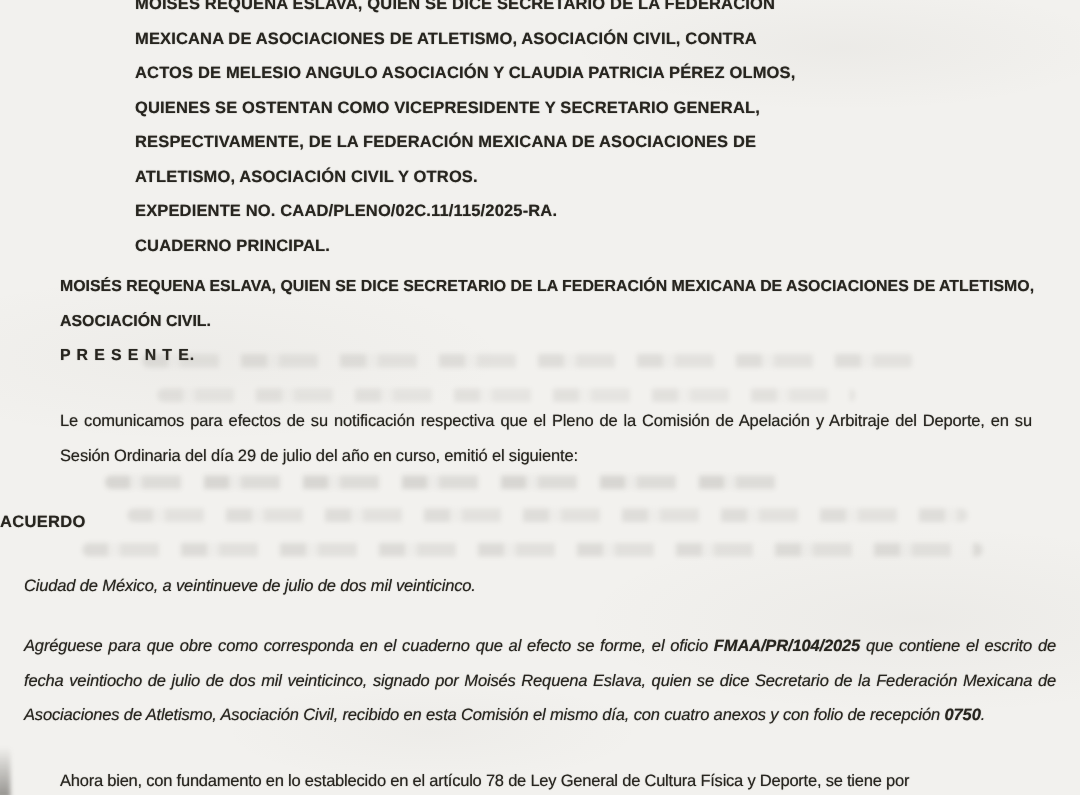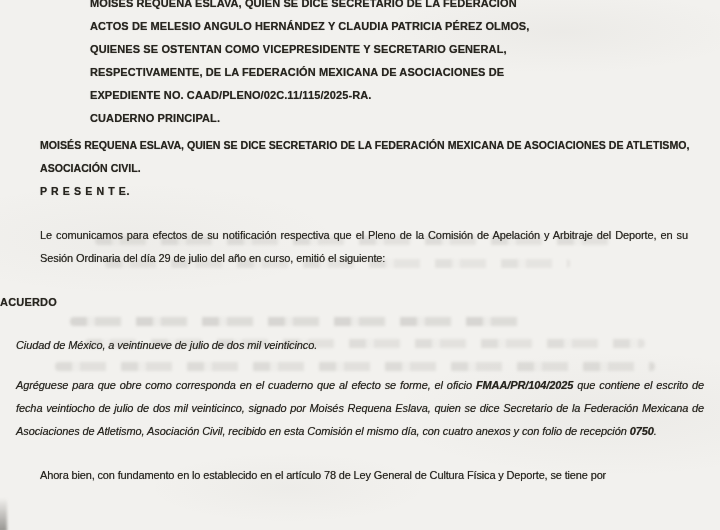--- a/index.html
+++ b/index.html
@@ -94,23 +94,25 @@
 
   <div class="ghost ghost-1"></div>
   <div class="ghost ghost-2"></div>
   <div class="ghost ghost-3"></div>
   <div class="ghost ghost-4"></div>
   <div class="ghost ghost-5"></div>
   <div class="edge-smudge"></div>
 
   <div class="caption-block">
     <div>MOISÉS REQUENA ESLAVA, QUIEN SE DICE SECRETARIO DE LA FEDERACIÓN</div>
-    <div>ACTOS DE MELESIO ANGULO HERNÁNDEZ Y CLAUDIA PATRICIA PÉREZ OLMOS,</div>
+    <div>MEXICANA DE ASOCIACIONES DE ATLETISMO, ASOCIACIÓN CIVIL, CONTRA</div>
+    <div>ACTOS DE MELESIO ANGULO ASOCIACIÓN Y CLAUDIA PATRICIA PÉREZ OLMOS,</div>
     <div>QUIENES SE OSTENTAN COMO VICEPRESIDENTE Y SECRETARIO GENERAL,</div>
     <div>RESPECTIVAMENTE, DE LA FEDERACIÓN MEXICANA DE ASOCIACIONES DE</div>
+    <div>ATLETISMO, ASOCIACIÓN CIVIL Y OTROS.</div>
     <div>EXPEDIENTE NO. CAAD/PLENO/02C.11/115/2025-RA.</div>
     <div>CUADERNO PRINCIPAL.</div>
   </div>
 
   <div class="addressee">
     <div>MOISÉS REQUENA ESLAVA, QUIEN SE DICE SECRETARIO DE LA FEDERACIÓN MEXICANA DE ASOCIACIONES DE ATLETISMO,</div>
     <div>ASOCIACIÓN CIVIL.</div>
     <div class="presente">P R E S E N T E.</div>
   </div>
 

